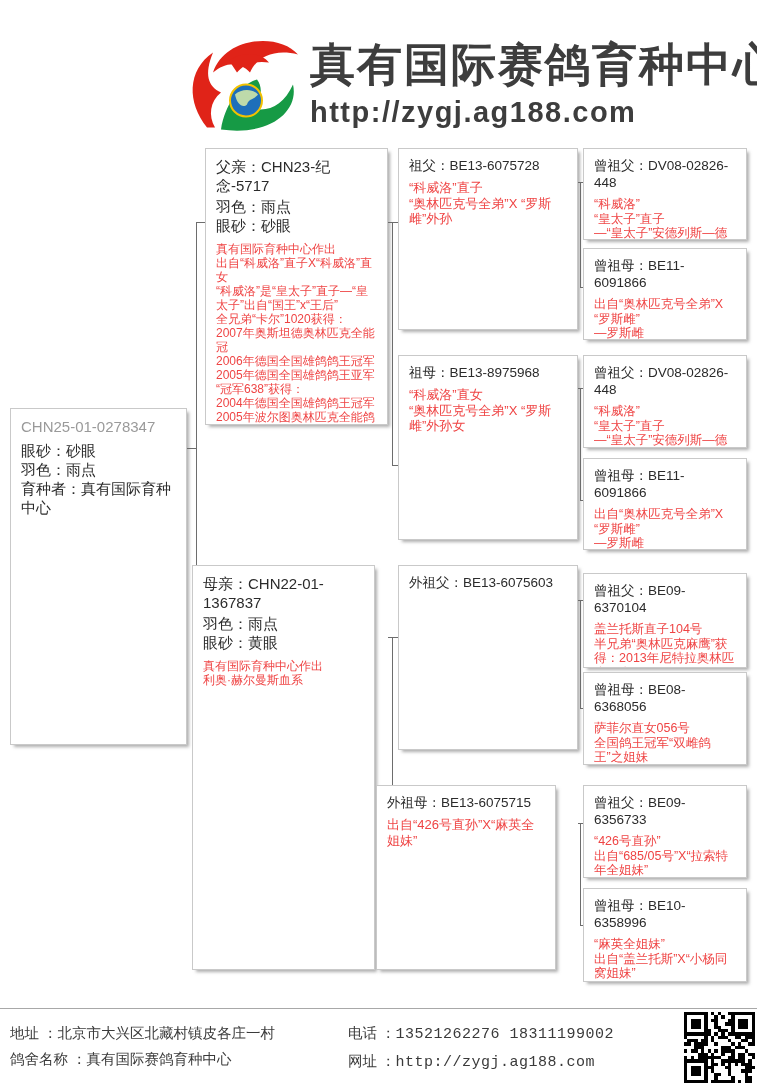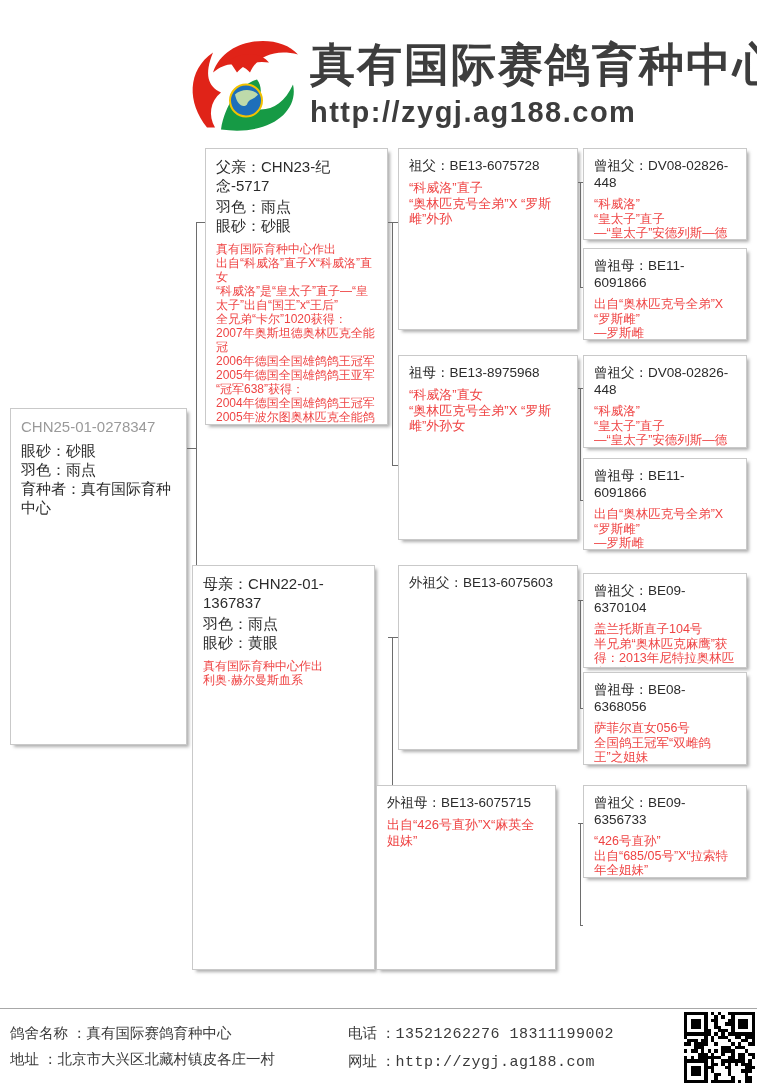--- a/index.html
+++ b/index.html
@@ -169,29 +169,34 @@
   <div class="pbox col4" style="left:583px;top:672px;width:164px;height:93px" data-name="box-great-grandparent-6">
     <div class="pbox-title" data-name="great-grandparent-6-title">曾祖母：BE08-6368056</div>
     <div class="pbox-body" data-name="great-grandparent-6-description">萨菲尔直女056号
 全国鸽王冠军“双雌鸽王”之姐妹</div>
   </div>
   <div class="pbox col4" style="left:583px;top:785px;width:164px;height:93px" data-name="box-great-grandparent-7">
     <div class="pbox-title" data-name="great-grandparent-7-title">曾祖父：BE09-6356733</div>
     <div class="pbox-body" data-name="great-grandparent-7-description">“426号直孙”
 出自“685/05号”X“拉索特年全姐妹”</div>
   </div>
+  <div class="pbox col4" style="left:583px;top:888px;width:164px;height:94px" data-name="box-great-grandparent-8">
+    <div class="pbox-title" data-name="great-grandparent-8-title">曾祖母：BE10-6358996</div>
+    <div class="pbox-body" data-name="great-grandparent-8-description">“麻英全姐妹”
+出自“盖兰托斯”X“小杨同窝姐妹”</div>
+  </div>
 
   <div class="footer-rule" data-name="footer-divider"></div>
 
   <div class="footer-block footer-left" data-name="footer-loft-info">
     <div class="footer-row">
-      <span data-name="loft-name-label">鸽舍名称 ：</span><span data-name="loft-name-value">真有国际赛鸽育种中心</span>
+      <span data-name="address-label">地址 ：</span><span data-name="address-value">北京市大兴区北藏村镇皮各庄一村</span>
     </div>
     <div class="footer-row">
-      <span data-name="address-label">地址 ：</span><span data-name="address-value">北京市大兴区北藏村镇皮各庄一村</span>
+      <span data-name="loft-name-label">鸽舍名称 ：</span><span data-name="loft-name-value">真有国际赛鸽育种中心</span>
     </div>
   </div>
 
   <div class="footer-block footer-right" data-name="footer-contact-info">
     <div class="footer-row">
       <span data-name="phone-label">电话 ：</span><span class="mono-val" data-name="phone-value">13521262276  18311199002</span>
     </div>
     <div class="footer-row">
       <span data-name="website-label">网址 ：</span><span class="mono-val" data-name="website-value">http://zygj.ag188.com</span>
     </div>

